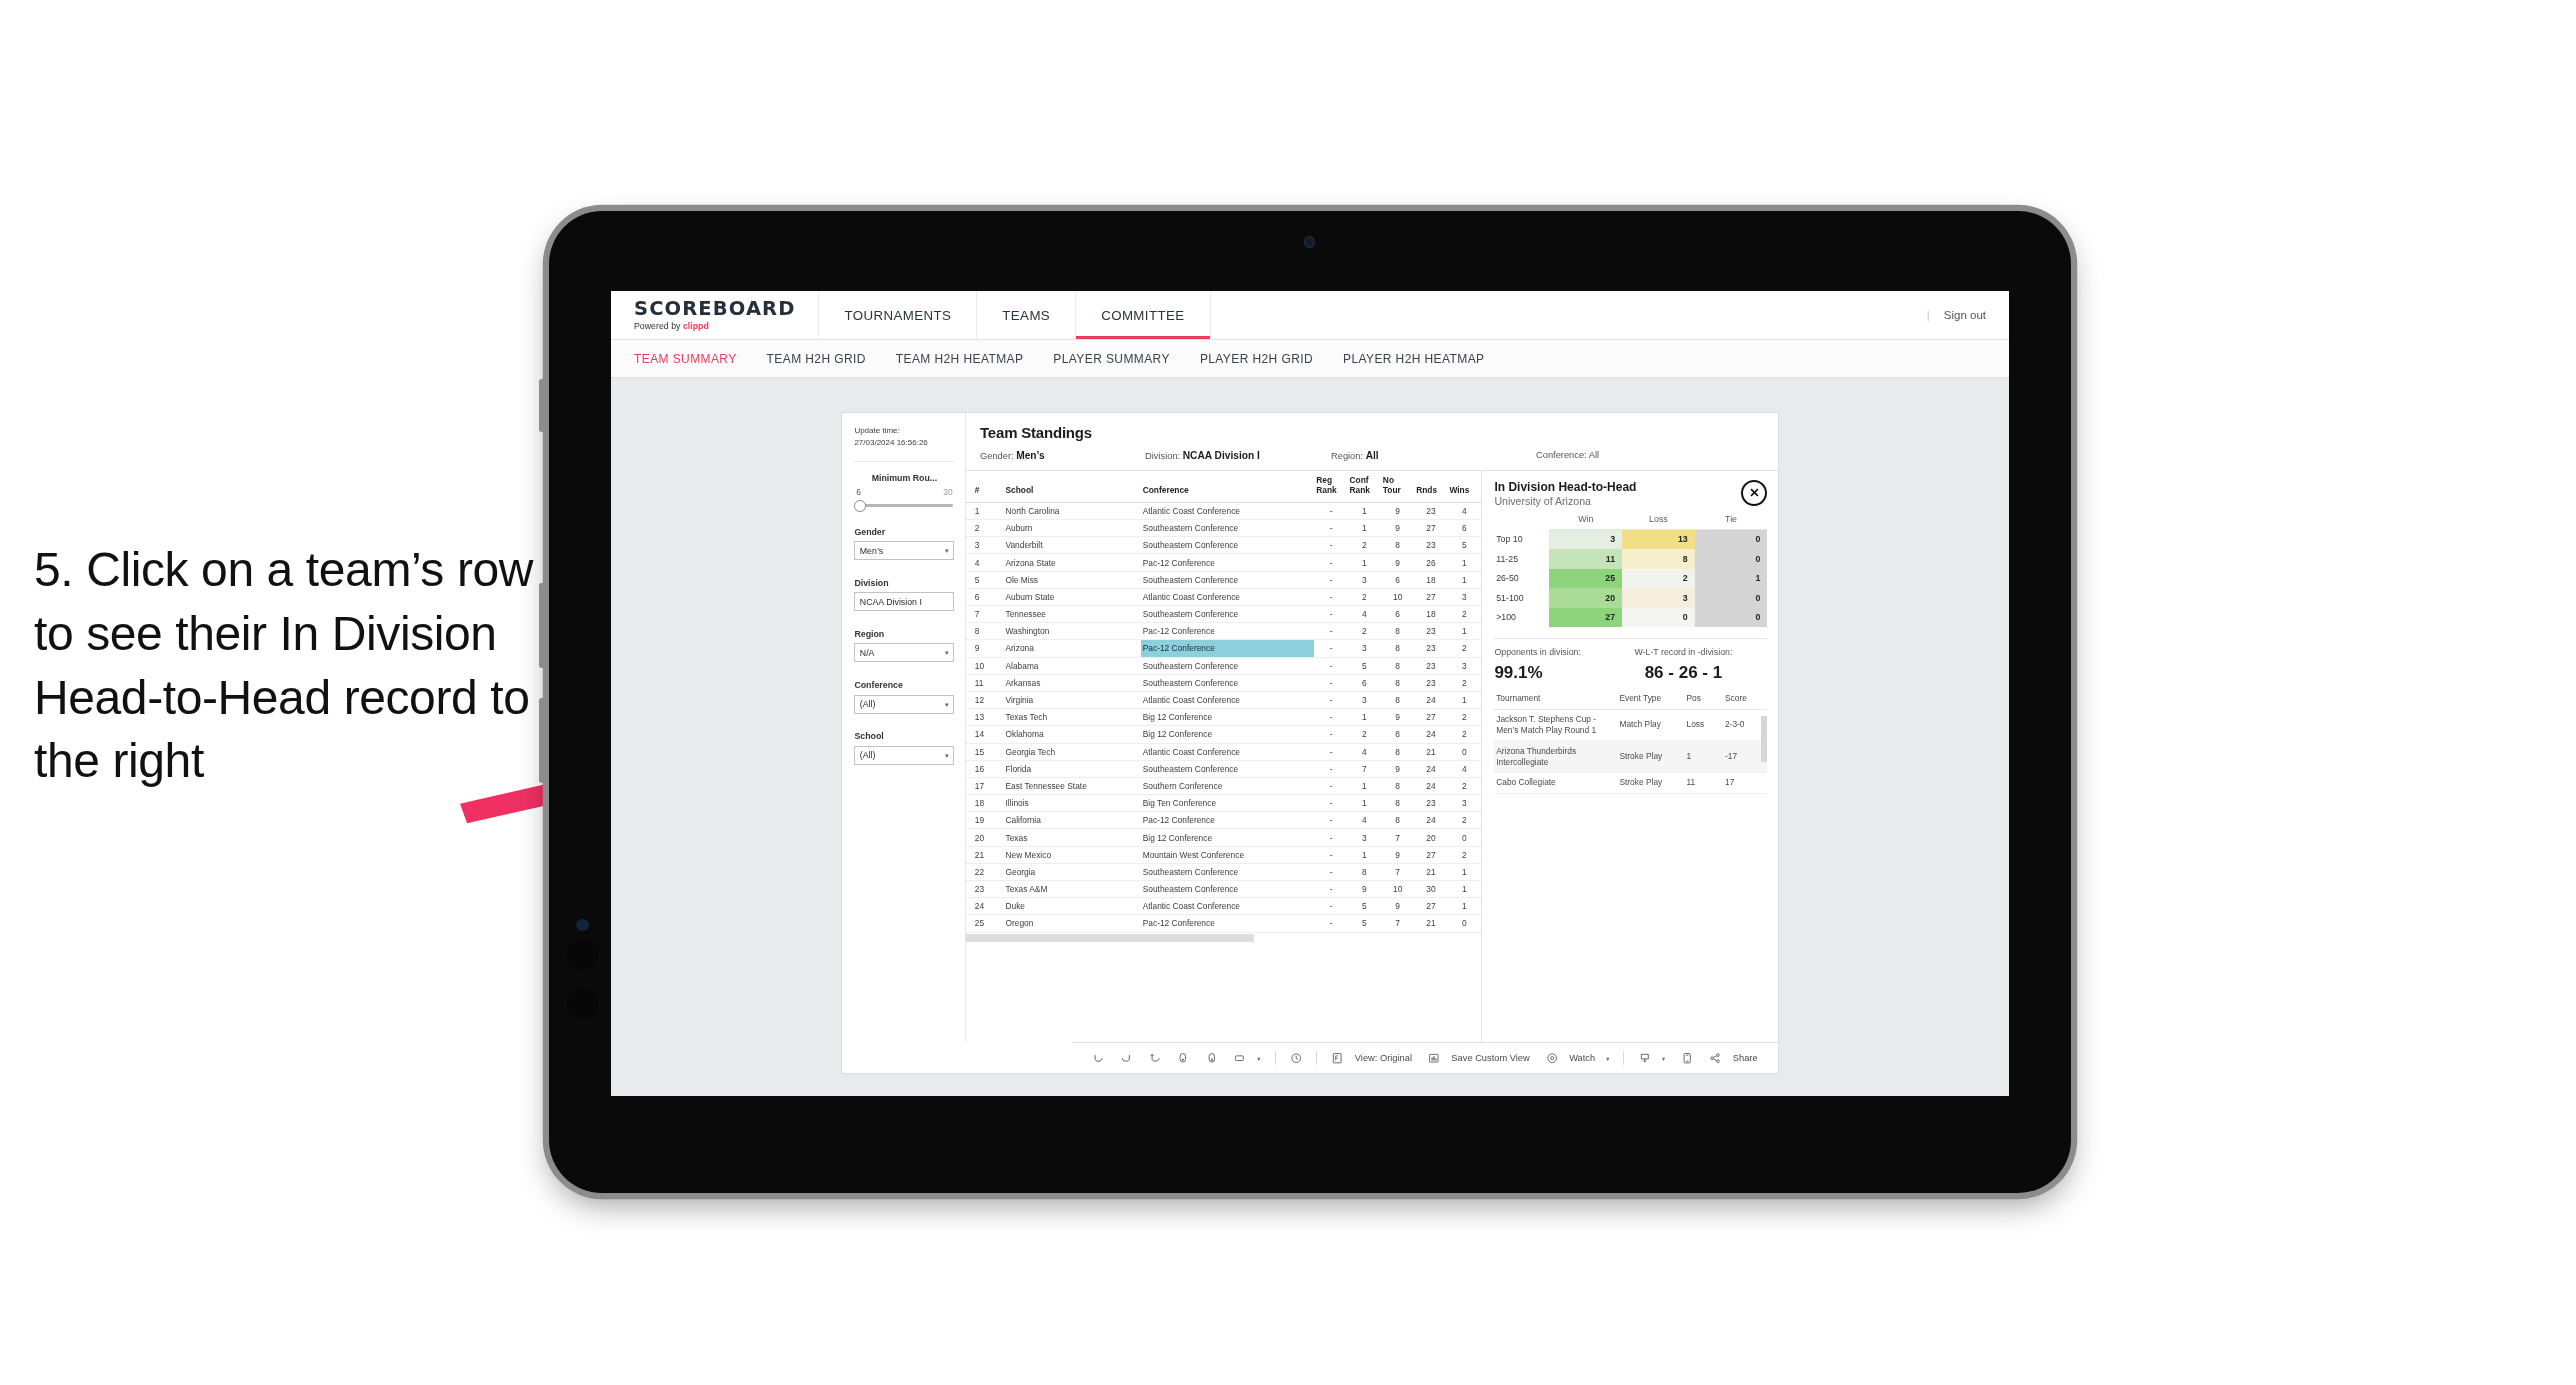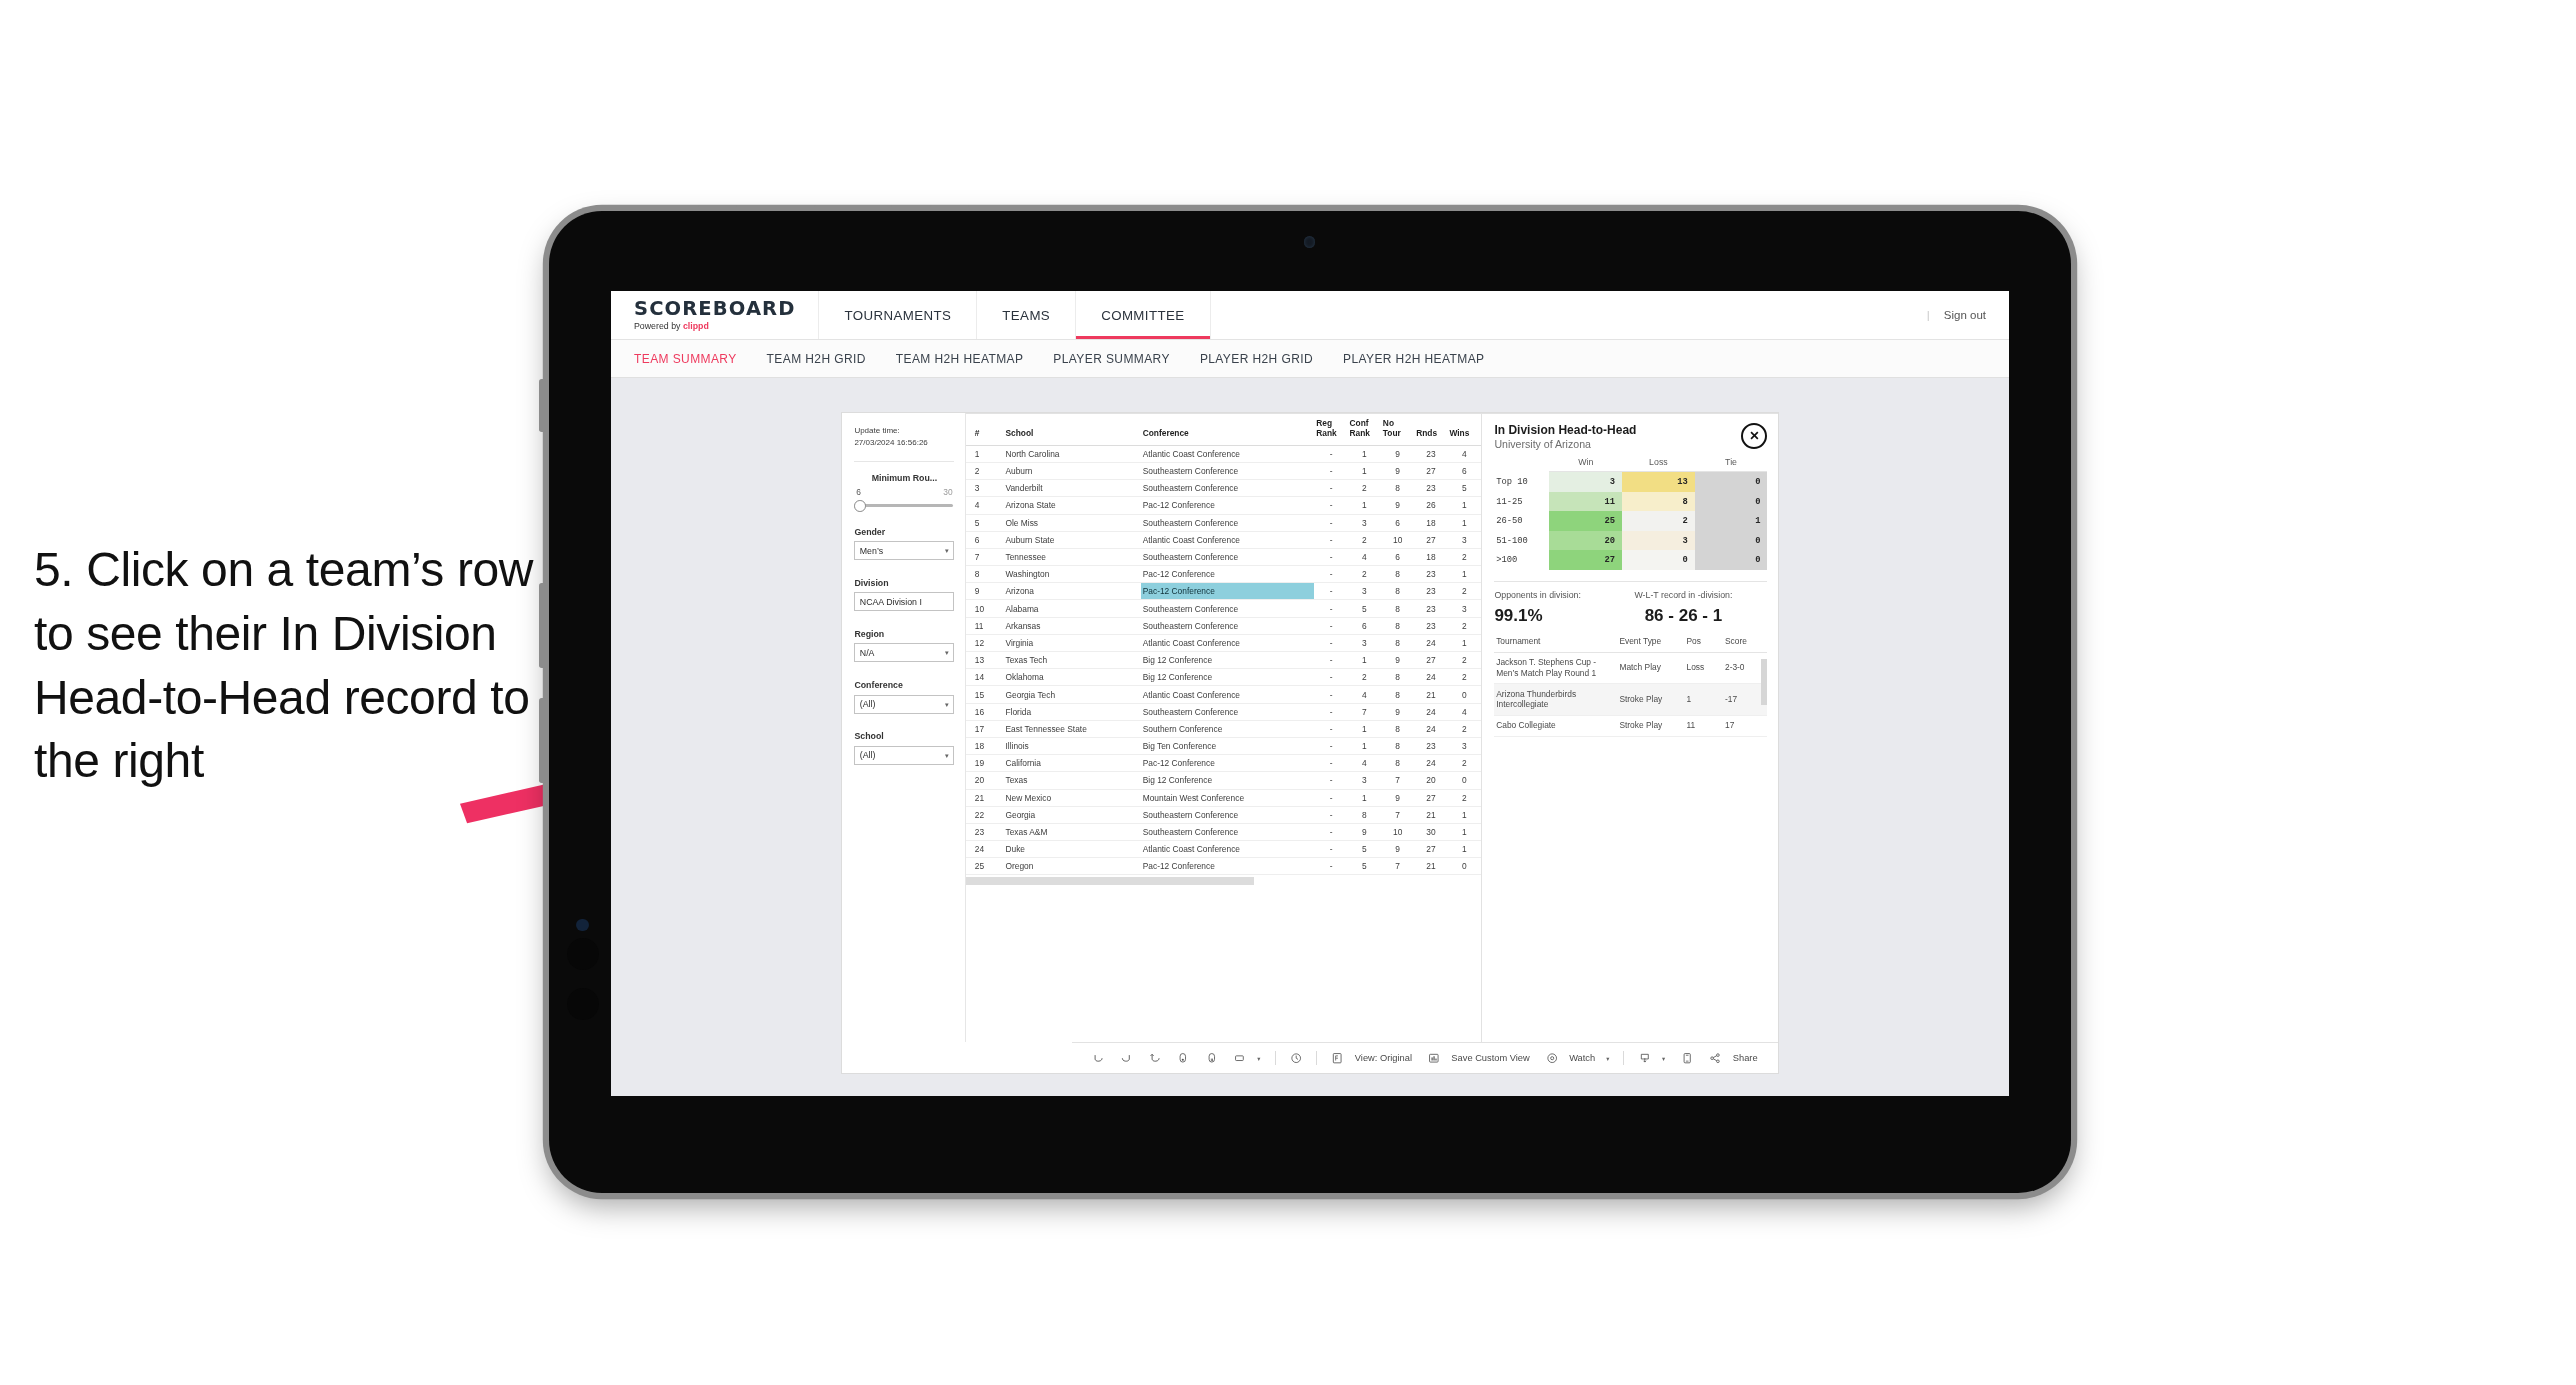--- a/index.html
+++ b/index.html
@@ -140,21 +140,21 @@
   .h2h-title{font-size:12px;font-weight:700;color:#1c1c1c;line-height:1.2;}
   .h2h-sub{font-size:10.6px;color:#6d6d6d;margin-top:0.9px;}
   .closebtn{
     position:absolute;right:10.6px;top:8.8px;width:22px;height:22px;border-radius:50%;
     border:2.2px solid #111;display:flex;align-items:center;justify-content:center;cursor:pointer;
     font-size:12.4px;color:#111;font-weight:700;line-height:1;
   }
   table.hm{width:100%;border-collapse:collapse;margin-top:7px;font-size:8.8px;table-layout:fixed;}
   table.hm th{font-weight:400;color:#5a5a5a;font-size:8.8px;text-align:center;padding:0 0 4.4px 0;border-bottom:0.9px solid #e4e4e4;}
   table.hm th.rowlab{width:55px;border-bottom:none;}
-  table.hm td{padding:0;height:19.5px;text-align:right;color:#262626;font-size:8.8px;font-weight:700;font-family:Liberation Mono, monospace;}
+  table.hm td{padding:0;height:19.5px;text-align:right;color:#262626;font-size:8.8px;font-weight:700;}
   table.hm td.rowlab{background:#fff !important;text-align:left;font-weight:400;color:#3a3a3a;padding-left:1.8px;font-size:8.8px;}
   table.hm td.val{padding-right:7px;}
   .stats{display:flex;margin-top:10.6px;border-top:0.9px solid #e4e4e4;padding-top:8.8px;}
   .stat{flex:1;}
   .stat .lab{font-size:8.8px;color:#555;}
   .stat .val{font-size:17px;font-weight:700;color:#1c1c1c;margin-top:5.3px;}
   .stat.center{text-align:center;padding-right:21px;}
   table.tt{width:100%;border-collapse:collapse;margin-top:10.6px;font-size:8.4px;table-layout:fixed;}
   table.tt th{font-weight:400;color:#4a4a4a;text-align:left;font-size:8.4px;padding:0 1.8px 5.3px 1.8px;border-bottom:0.9px solid #e4e4e4;}
   table.tt td{padding:4.4px 1.8px;color:#4a4a4a;font-size:8.4px;vertical-align:middle;line-height:1.3;border-bottom:0.9px solid #efefef;}
@@ -285,20 +285,29 @@
               <div class="fgroup">
                 <div class="flabel">School</div>
                 <div class="select">
                   <span>(All)</span>
                   <span class="caret">▼</span>
                 </div>
               </div>
             </div>
 
             <div class="mainview">
+              <div class="mv-head">
+                <div class="mv-title">Team Standings</div>
+                <div class="mv-meta">
+                  <div class="m m1"><span>Gender: </span><b>Men’s</b></div>
+                  <div class="m m2"><span>Division: </span><b>NCAA Division I</b></div>
+                  <div class="m m3"><span>Region: </span><b>All</b></div>
+                  <div class="m"><span>Conference: </span><span>All</span></div>
+                </div>
+              </div>
 
               <div class="mv-split">
 
                 <div class="tablewrap">
                   <table class="st">
                     <thead>
                       <tr>
                         <th class="c-num">#</th>
                         <th class="c-school">School</th>
                         <th class="c-conf">Conference</th>

